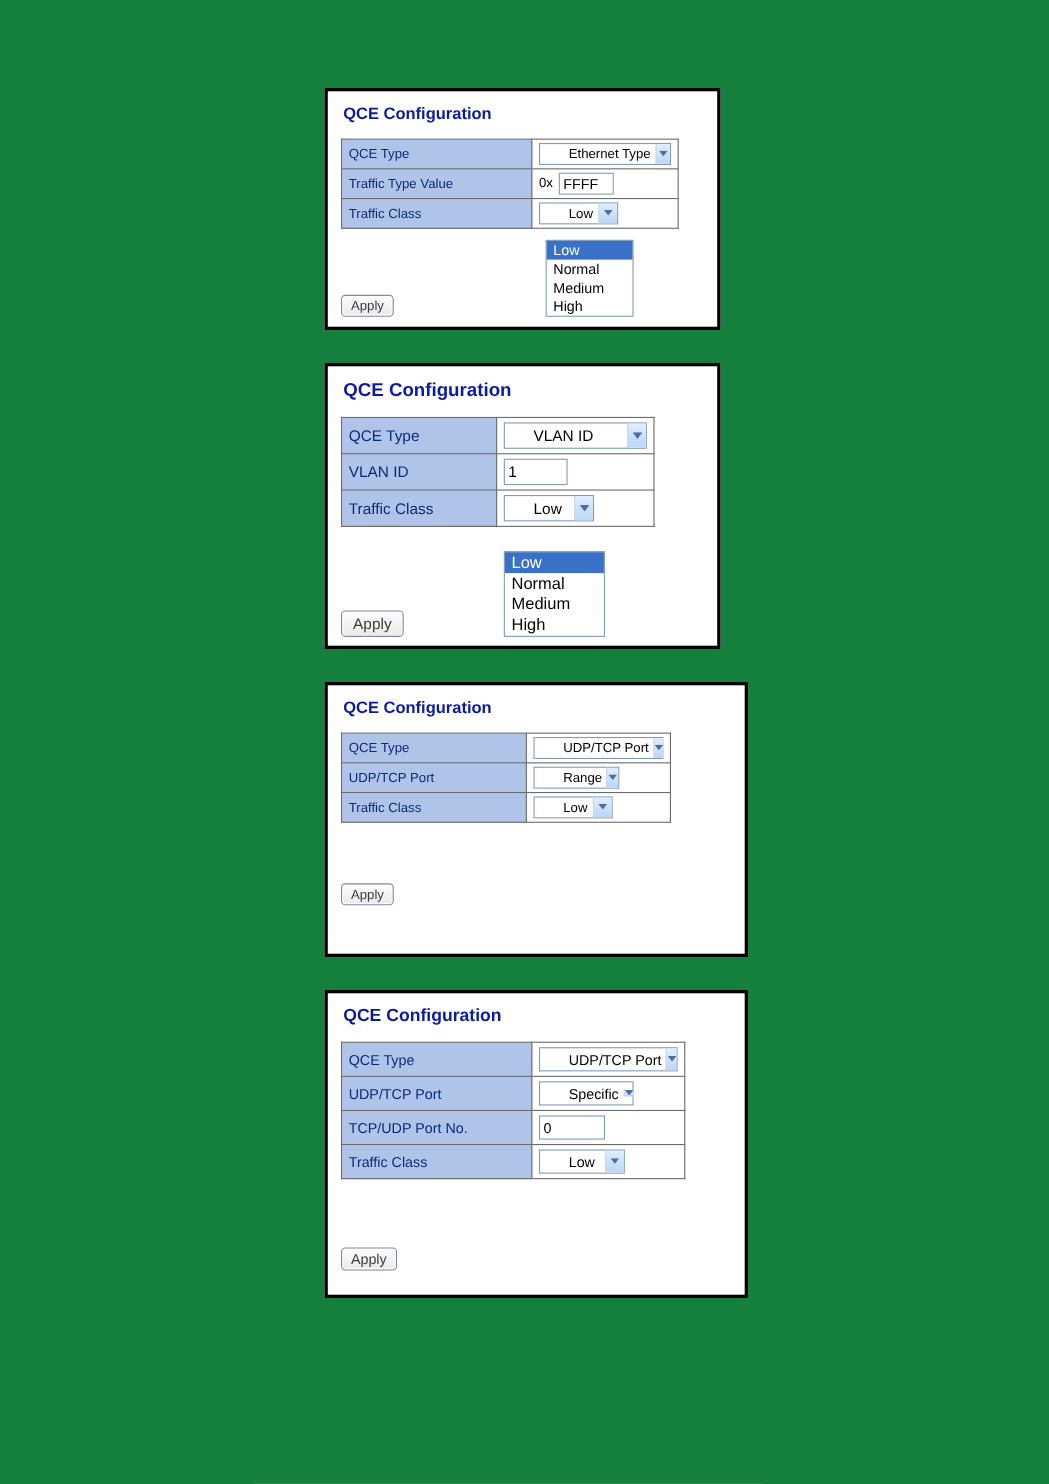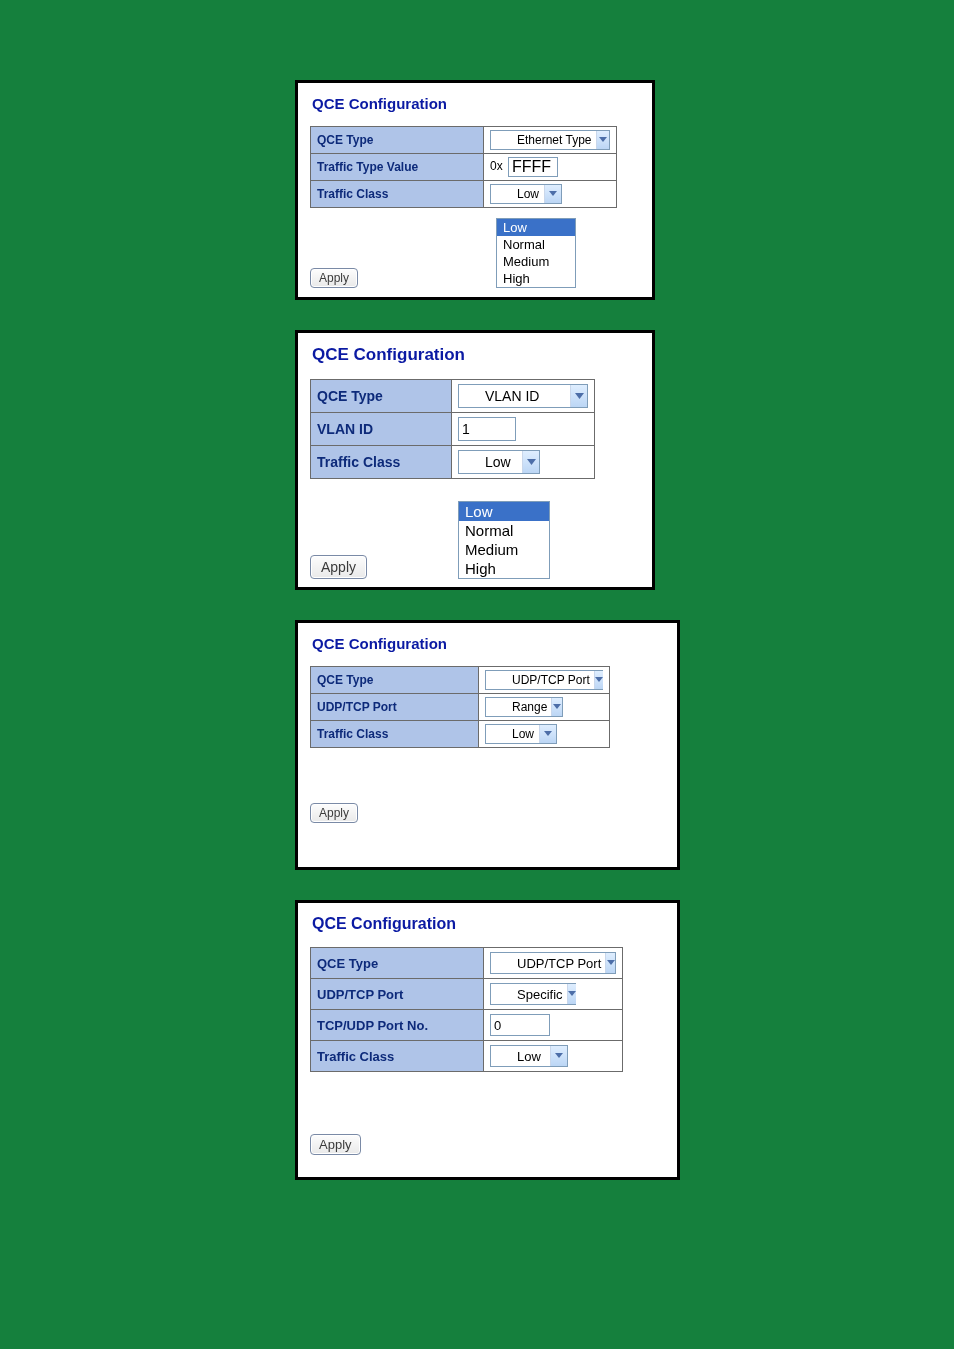--- a/index.html
+++ b/index.html
@@ -34,21 +34,21 @@
   }
   table.cfg td {
     border: 1px solid #6b6b6b;
     padding: 3px 6px;
     vertical-align: middle;
     height: 20px;
   }
   td.lbl {
     background: #afc4e8;
     color: #0d2a7a;
-    font-weight: bold;
+    font-weight: normal;
     white-space: nowrap;
   }
   td.val {
     background: #fff;
     white-space: nowrap;
   }
 
   
   .sel {
     display: inline-flex;
@@ -79,21 +79,21 @@
 
   
   .txt {
     display: inline-flex;
     align-items: center;
     border: 1px solid #7f9db9;
     background: #fff;
     height: 20px;
     padding: 0 3px;
     box-sizing: border-box;
-    font-size: 16px;
+    font-size: 13px;
     color: #000;
     vertical-align: middle;
   }
   .prefix {
     display: inline-flex;
     align-items: center;
     font-size: 12px;
     color: #000;
     padding-right: 2px;
   }
@@ -315,21 +315,21 @@
               <svg width="8" height="6">
                     <path d="M0 0 L8 0 L4 5 Z" fill="#4d6ea8"></path>
                   </svg>
             </span>
           </span>
         </td>
       </tr>
       <tr>
         <td class="lbl" style="height:24px;">UDP/TCP Port</td>
         <td class="val">
-          <span class="sel" style="width:86px; height:22px;">
+          <span class="sel" style="width:86px; height:22px;align-items:center;">
             <span class="sel-text" style="flex:1; font-size:13px;">Specific</span>
             <span class="sel-btn">
               <svg width="8" height="6">
                     <path d="M0 0 L8 0 L4 5 Z" fill="#4d6ea8"></path>
                   </svg>
             </span>
           </span>
         </td>
       </tr>
       <tr>

